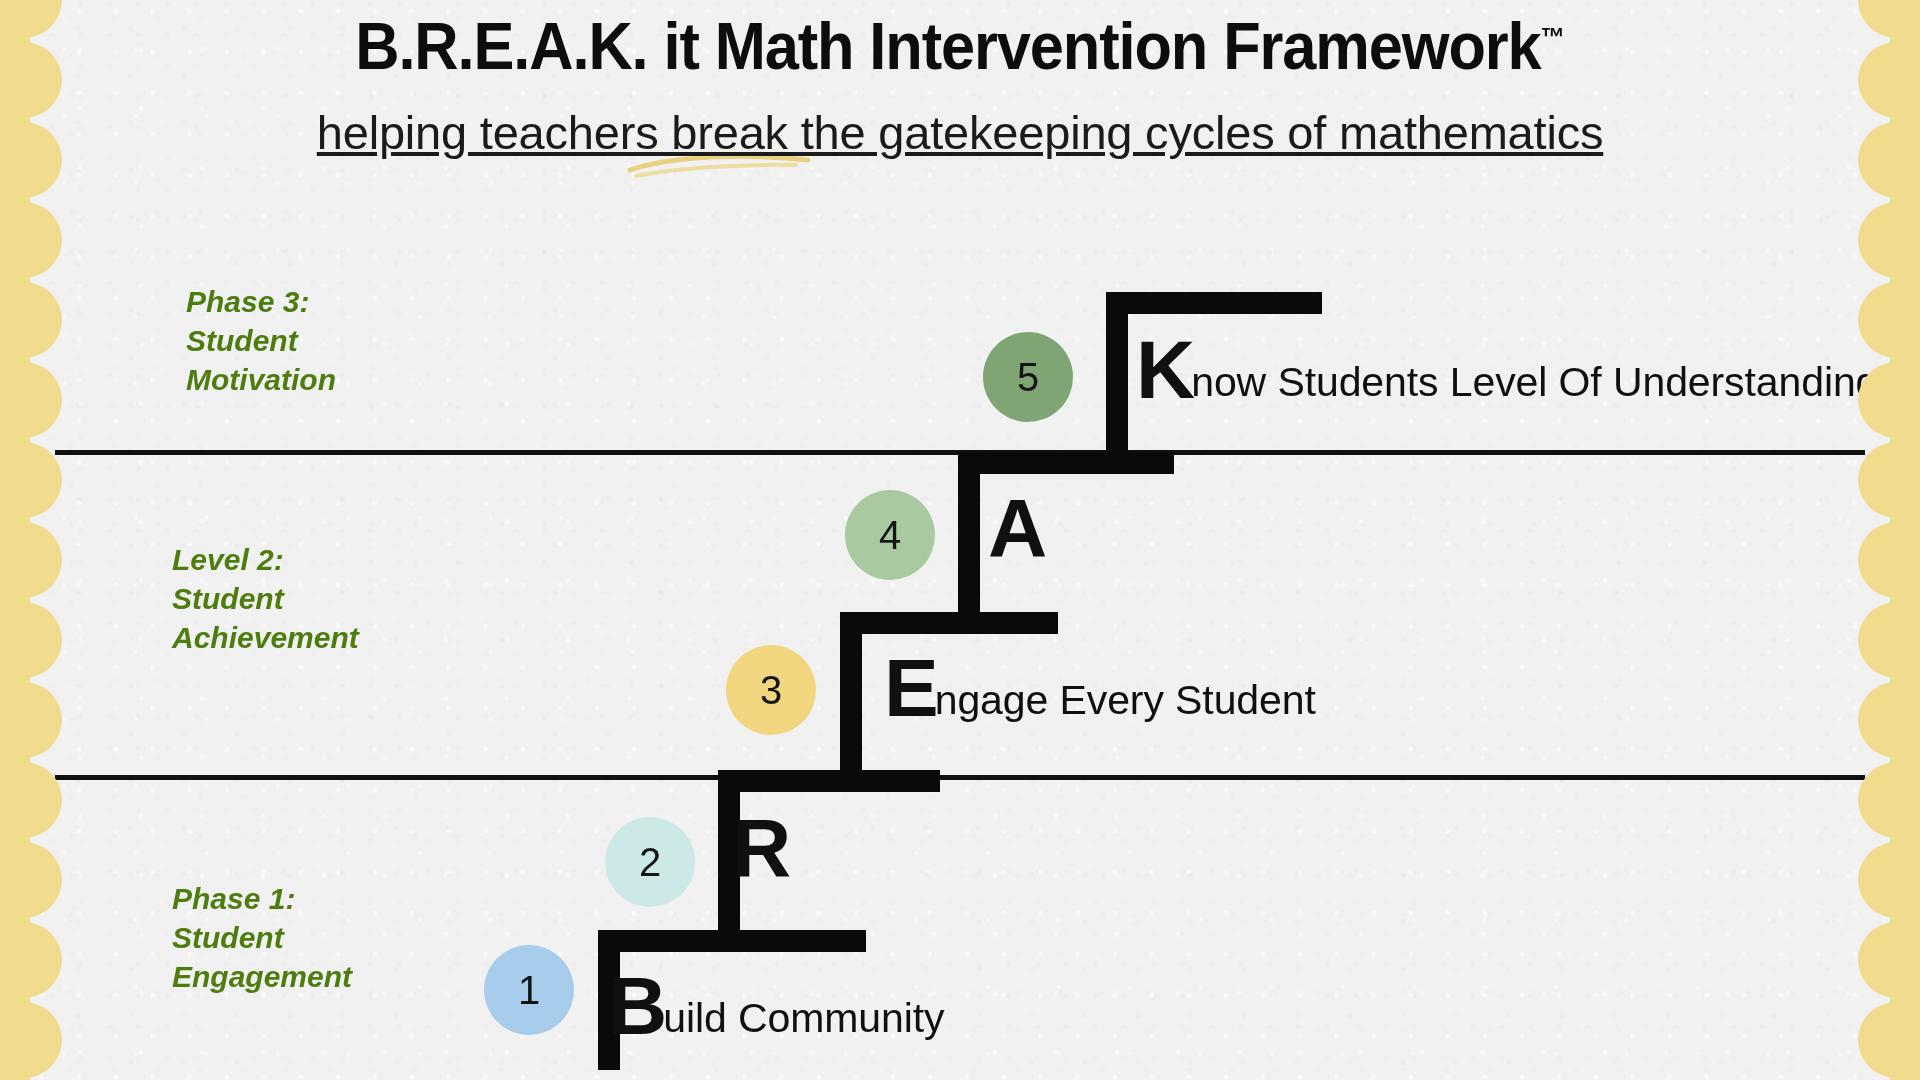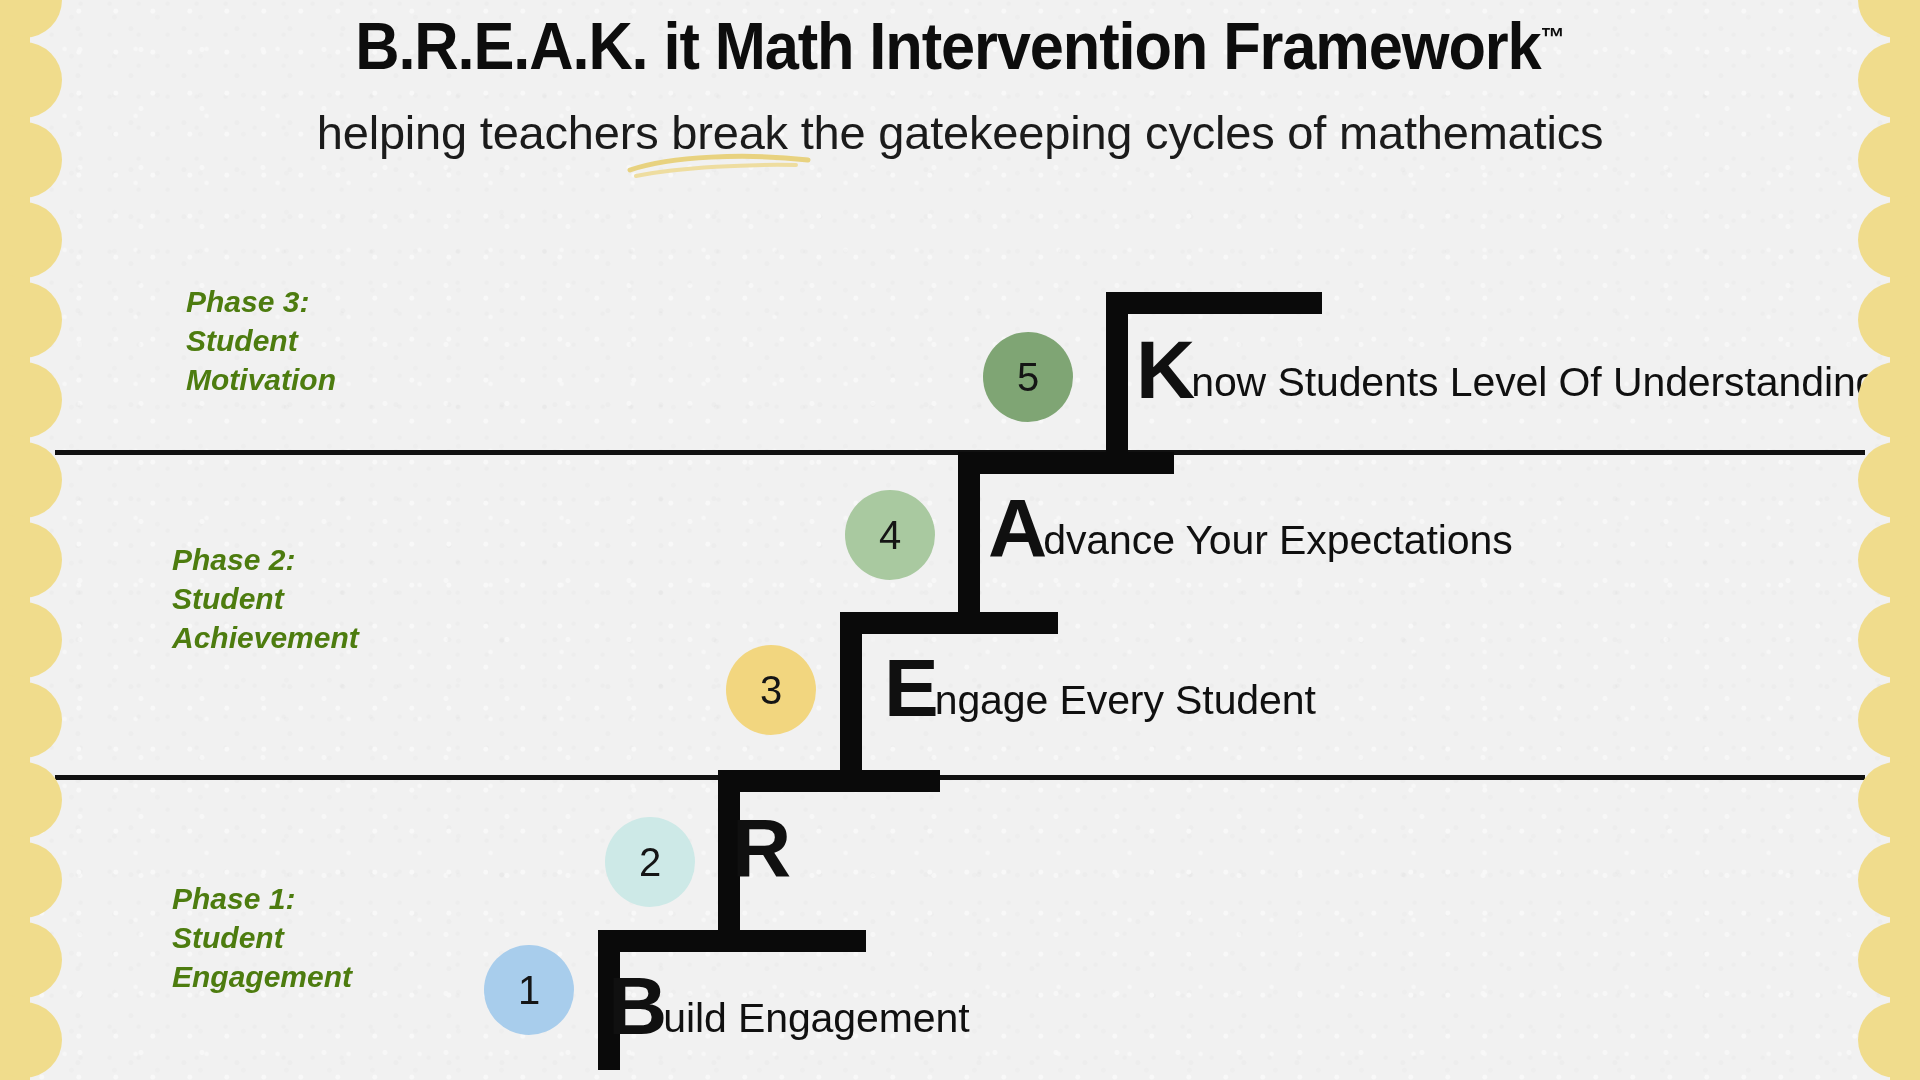--- a/index.html
+++ b/index.html
@@ -69,20 +69,21 @@
     top: 105px;
     left: 0;
     width: 1920px;
     text-align: center;
     font-size: 47px;
     font-weight: 300;
     color: #1b1b1b;
     letter-spacing: -.2px;
     white-space: nowrap;
     z-index: 4;
+    text-decoration: underline;
   }
   .swoosh {
     position: absolute;
     top: 148px;
     left: 626px;
     width: 190px;
     height: 36px;
     z-index: 3;
   }
 
@@ -203,21 +204,21 @@
     <path d="M4 22 C45 8, 120 5, 182 12" stroke="#e8d27f" stroke-width="5" fill="none" stroke-linecap="round"></path>
     <path d="M10 28 C55 19, 125 16, 170 17" stroke="#eedda0" stroke-width="4" fill="none" stroke-linecap="round"></path>
   </svg>
 
   <div class="divider" style="top:450px;"></div>
   <div class="divider" style="top:775px;"></div>
 
   <div class="phase-label" style="left:186px; top:282px;">Phase 3:
 Student
 Motivation</div>
-  <div class="phase-label" style="left:172px; top:540px;">Phase 2:
+  <div class="phase-label" style="left:172px; top:540px;">Level 2:
 Student
 Achievement</div>
   <div class="phase-label" style="left:172px; top:845px;margin-top:34px;">Phase 1:
 Student
 Engagement</div>
 
   <div class="step" style="left:598px; top:930px;">
     <div class="hbar" style="left:0; top:0; width:228px; height:22px;"></div>
     <div class="vbar" style="left:0; top:0; width:22px; height:140px;"></div>
   </div>
@@ -254,35 +255,34 @@
   </div>
   <div class="num-circle" style="left:845px; top:490px; width:90px; height:90px; background:#a9c9a0;">
     <span>4</span>
   </div>
   <div class="num-circle" style="left:983px; top:332px; width:90px; height:90px; background:#7fa574;">
     <span>5</span>
   </div>
 
   <div class="step-text" style="left:608px; top:970px;">
     <span class="initial">B</span>
-    <span class="rest">uild Engagement</span>
+    <span class="rest">uild Community</span>
   </div>
 
   <div class="step-text" style="left:732px; top:812px;">
     <span class="initial">R</span>
   </div>
 
   <div class="step-text" style="left:884px; top:652px;">
     <span class="initial">E</span>
     <span class="rest">ngage Every Student</span>
   </div>
 
   <div class="step-text" style="left:988px; top:492px;">
     <span class="initial">A</span>
-    <span class="rest">dvance Your Expectations</span>
   </div>
 
   <div class="step-text" style="left:1136px; top:334px;">
     <span class="initial">K</span>
     <span class="rest">now Students Level Of Understanding</span>
   </div>
 
 </div>
 
 </body></html>

